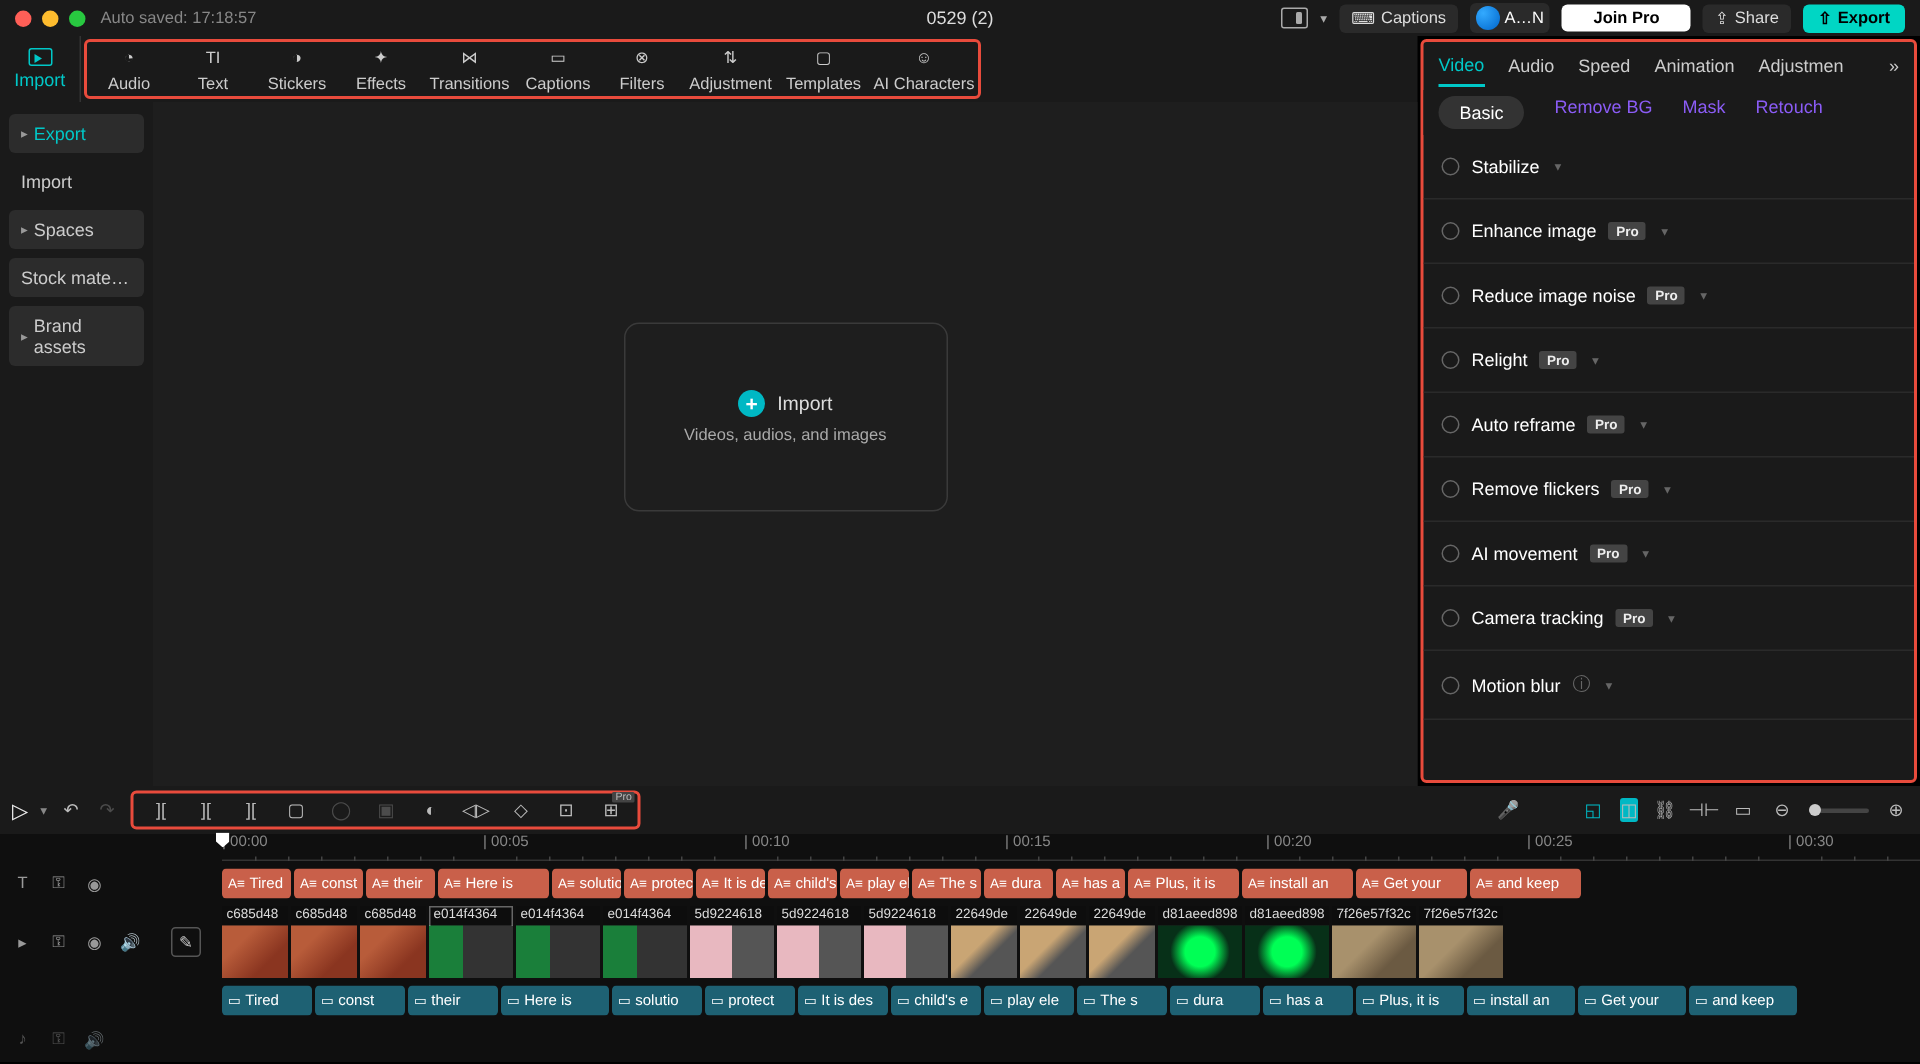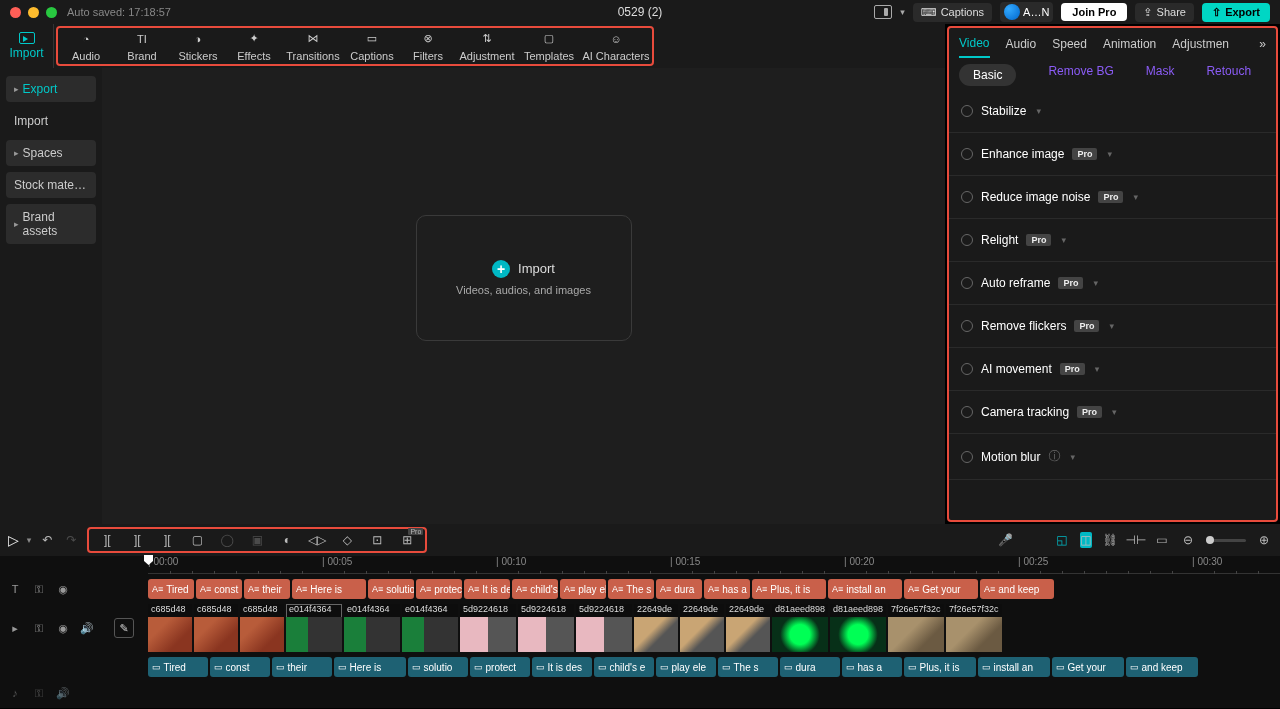--- a/index.html
+++ b/index.html
@@ -13,21 +13,21 @@
 .dot.yellow { background: #febc2e; }
 .dot.green { background: #28c840; }
 .autosave { margin-left: 10px; color: #888; font-size: 11px; }
 .title-center { position: absolute; left: 50%; transform: translateX(-50%); color: #ddd; font-size: 12px; }
 .title-right { margin-left: auto; display: flex; gap: 8px; align-items: center; padding-right: 10px; }
 .panel-icon { width: 18px; height: 14px; border: 1px solid #aaa; border-radius: 2px; position: relative; }
 .panel-icon::after { content:''; position:absolute; right:3px; top:2px; bottom:2px; width:4px; background:#aaa; border-radius:1px; }
 .tbtn { background: #2a2a2a; padding: 3px 8px; border-radius: 4px; display:flex; align-items:center; gap:4px; color:#ddd; font-size:11px; cursor:pointer; }
 .avatar-btn { background: #2a2a2a; padding:2px 4px; border-radius:4px; display:flex; align-items:center; gap:3px; font-size:11px; }
 .avatar { width:16px; height:16px; border-radius:50%; background: radial-gradient(circle at 30% 30%, #3af, #06c); }
-.joinpro { background: #fff; color:#000; padding:3px 11px; border-radius:4px; font-size:11px; font-weight:600; }
+.joinpro { background: #fff; color:#000; padding:3px 21px; border-radius:4px; font-size:11px; font-weight:600; }
 .export { background: #00d6c4; color:#000; padding:3px 10px; border-radius:4px; font-size:11px; font-weight:600; display:flex; align-items:center; gap:4px; }
 
 
 .main { display:flex; height: 500px; }
 .left-col { width: 948px; display:flex; flex-direction:column; }
 .right-panel { width: 332px; border: 2px solid #e84b3c; border-radius: 4px; margin: 2px; background:#1a1a1a; display:flex; flex-direction:column; }
 
 
 .ribbon-row { display:flex; height: 44px; background:#1a1a1a; }
 .import-tile { width: 54px; display:flex; flex-direction:column; align-items:center; justify-content:center; gap:2px; color:#00c8c8; border-right:1px solid #333; cursor:pointer; }
@@ -50,21 +50,21 @@
 .drop { position:absolute; left:50%; top:46%; transform:translate(-50%,-50%); border:1px solid #3a3a3a; border-radius:10px; width:216px; height:126px; display:flex; flex-direction:column; align-items:center; justify-content:center; gap:6px; }
 .plus { width:18px; height:18px; border-radius:50%; background:#00b8c4; display:flex; align-items:center; justify-content:center; color:#fff; font-weight:bold; font-size:14px; }
 .drop-row { display:flex; gap:8px; align-items:center; }
 .drop-sub { color:#aaa; font-size:11px; }
 
 
 .rp-tabs { display:flex; gap:16px; padding:8px 10px; font-size:12px; align-items:center; border-bottom: 0; }
 .rp-tab { color:#ccc; cursor:pointer; }
 .rp-tab.active { color:#00c8c8; border-bottom:2px solid #00c8c8; padding-bottom:6px; margin-bottom:-6px; }
 .rp-more { margin-left:auto; color:#ccc; }
-.rp-subtabs { display:flex; gap:32px; padding:4px 10px; background:#1a1a1a; }
+.rp-subtabs { display:flex; gap:20px; padding:4px 10px; background:#1a1a1a; }
 .pill { background:#333; border-radius:12px; padding:4px 14px; color:#fff; cursor:pointer; }
 .rp-sub { color:#8b5cf6; cursor:pointer; }
 .rp-list { flex:1; overflow:auto; }
 .rp-item { display:flex; align-items:center; padding:14px 12px; border-bottom:1px solid #2a2a2a; gap:8px;text-align:center; }
 .radio { width:12px; height:12px; border:1.5px solid #666; border-radius:50%; flex-shrink:0; }
 .pro-badge { background:#444; color:#eee; font-size:9px; padding:1px 5px; border-radius:2px; font-weight:600; }
 .chev { color:#666; font-size:9px; margin-left:2px; }
 
 
 .tl-toolbar { height:32px; background:#1a1a1a; display:flex; align-items:center; padding:0 8px; gap:10px; }
@@ -150,21 +150,21 @@
         <div class="ic"></div>
         <span>Import</span>
       </div>
       <div class="ribbon-group">
         <div class="rib">
             <div class="gicon">◔</div>
             <span>Audio</span>
           </div>
         <div class="rib">
             <div class="gicon">TI</div>
-            <span>Brand</span>
+            <span>Text</span>
           </div>
         <div class="rib">
             <div class="gicon">◑</div>
             <span>Stickers</span>
           </div>
         <div class="rib">
             <div class="gicon">✦</div>
             <span>Effects</span>
           </div>
         <div class="rib wide">

